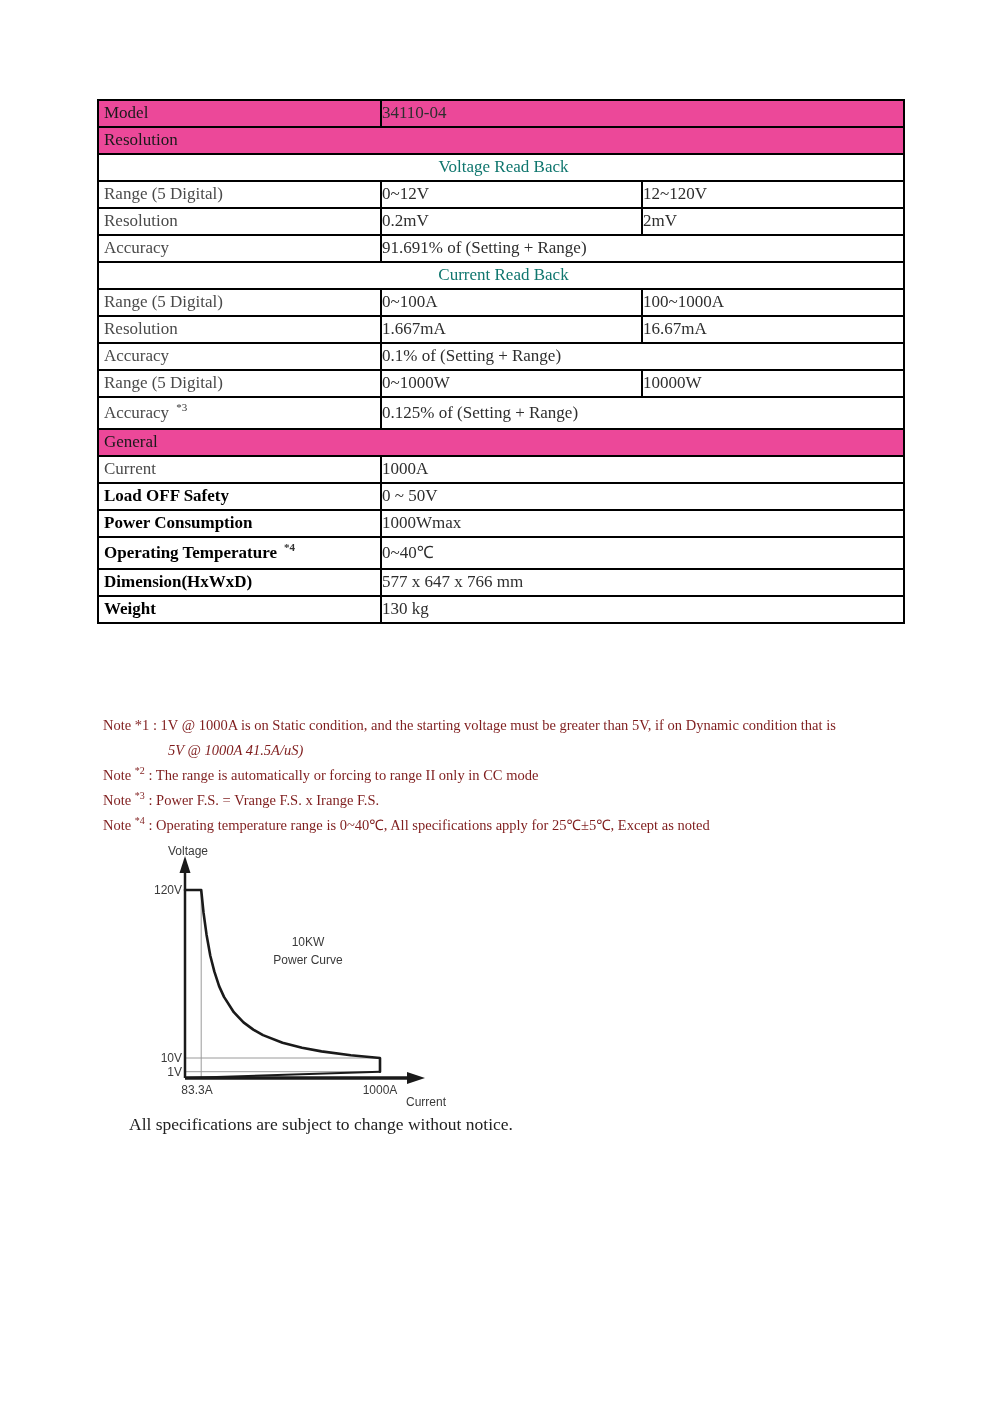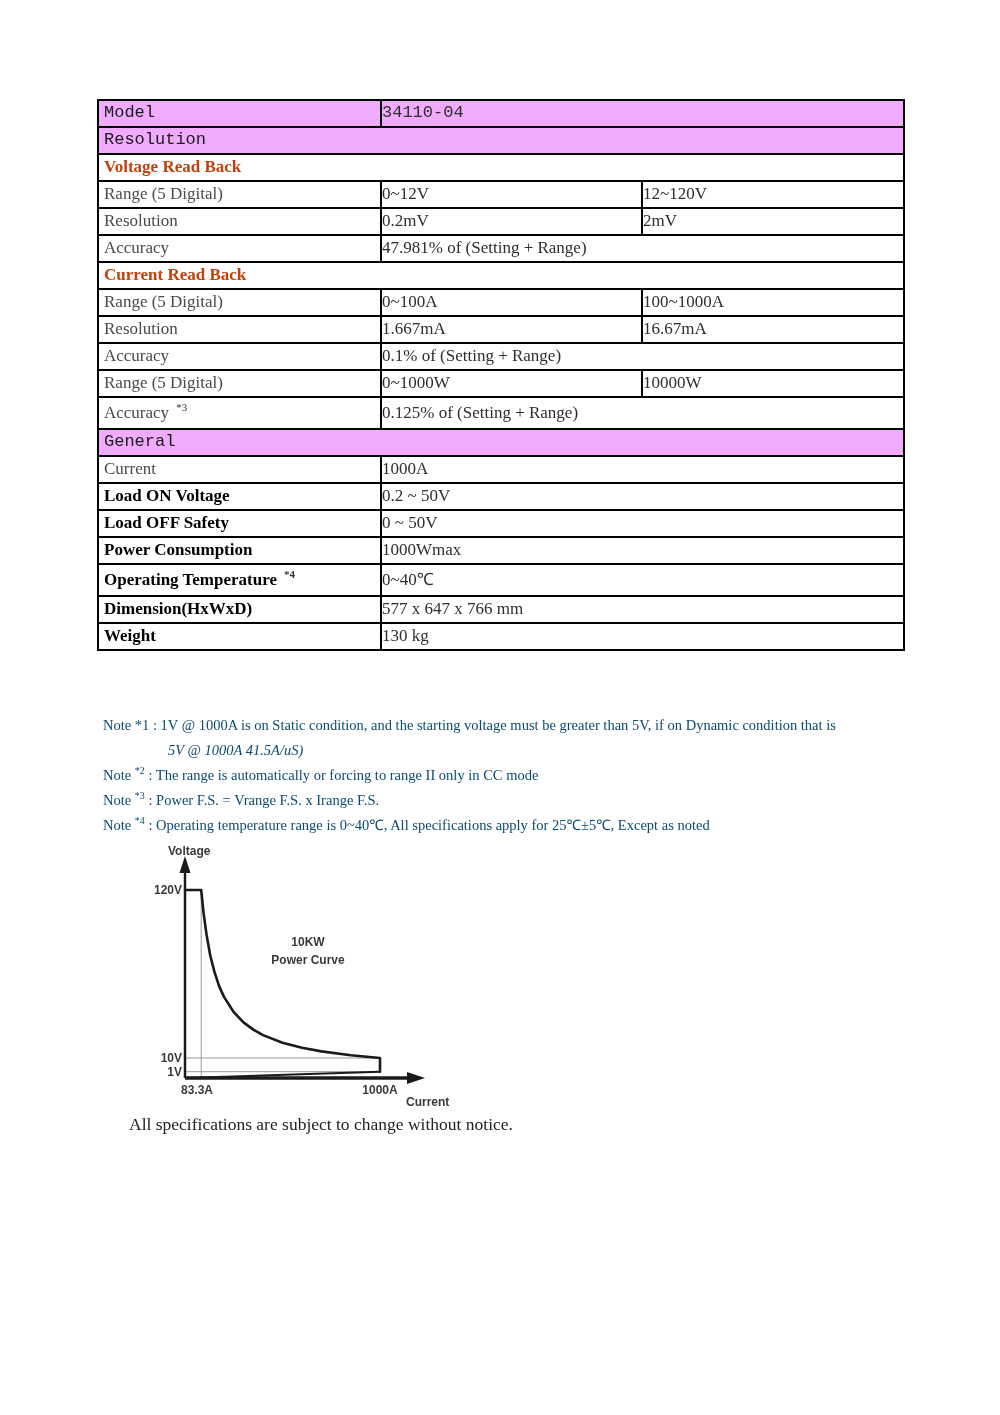--- a/index.html
+++ b/index.html
@@ -5,37 +5,37 @@
   html,body{margin:0;padding:0;background:#ffffff;}
   .page{position:relative;width:1000px;height:1415px;background:#ffffff;
         font-family:"Liberation Serif",serif;color:#1a1a1a;overflow:hidden;}
 
   
   .spec-table{position:absolute;left:97px;top:99px;width:806px;
               border-collapse:collapse;table-layout:fixed;}
   .spec-table td{border:2px solid #000;height:25px;padding:0;
                  font-size:17px;line-height:1.2;overflow:hidden;white-space:nowrap;}
   .spec-table tr.tall td{height:30px;}
-  .spec-table tr.blue td{background:#f0abfc;font-family:Liberation Mono, monospace;}
+  .spec-table tr.blue td{background:#ec4899;}
   td.lbl{padding-left:5px;text-align:left;}
   td.val{text-align:left;color:#2e2e2e;}
-  td.section{font-weight:bold;color:#c2410c;}
+  td.section{font-weight:normal;color:#0f766e;text-align:center;}
   .lightlbl{color:#4a4a4a;}
   .boldlbl{font-weight:bold;color:#000;}
   .spec-table sup{font-size:11px;line-height:0;margin-left:7px;color:#333;}
 
   
   .notes{position:absolute;left:103px;top:713px;width:860px;
-         font-size:14.5px;color:#0c4a6e;white-space:nowrap;}
+         font-size:14.5px;color:#7f1d1d;white-space:nowrap;}
   .note-line{height:25px;line-height:25px;}
   .note-cont{padding-left:65px;font-style:italic;}
   .notes sup{font-size:10px;line-height:0;}
 
   
-  .chart{position:absolute;left:140px;top:843px;width:340px;height:272px;font-weight:bold;}
+  .chart{position:absolute;left:140px;top:843px;width:340px;height:272px;}
   .chart text{font-family:"Liberation Sans",sans-serif;font-size:12px;fill:#3a3a3a;}
   .chart .grid{stroke:#9a9a9a;stroke-width:1;}
   .chart .axis{stroke:#1a1a1a;fill:none;}
   .chart .curve{stroke:#1a1a1a;stroke-width:2.6;fill:none;
                 stroke-linejoin:round;stroke-linecap:round;}
   .chart .minline{stroke:#1a1a1a;stroke-width:2;fill:none;}
 
   
   .footer-note{position:absolute;left:103px;top:1114px;font-size:17.5px;color:#222;margin-left:26px;}
 </style>
@@ -66,21 +66,21 @@
           <td class="val">0~12V</td>
           <td class="val">12~120V</td>
         </tr>
         <tr class="">
           <td class="lbl lightlbl"><span>Resolution</span></td>
           <td class="val">0.2mV</td>
           <td class="val">2mV</td>
         </tr>
         <tr class="">
           <td class="lbl lightlbl"><span>Accuracy</span></td>
-          <td class="val" colspan="2">47.981% of (Setting + Range)</td>
+          <td class="val" colspan="2">91.691% of (Setting + Range)</td>
         </tr>
         <tr class="">
           <td class="lbl section" colspan="3">Current Read Back</td>
         </tr>
         <tr class="">
           <td class="lbl lightlbl"><span>Range (5 Digital)</span></td>
           <td class="val">0~100A</td>
           <td class="val">100~1000A</td>
         </tr>
         <tr class="">
@@ -100,24 +100,20 @@
         <tr class="tall">
           <td class="lbl lightlbl"><span>Accuracy</span><sup>*3</sup></td>
           <td class="val" colspan="2">0.125% of (Setting + Range)</td>
         </tr>
         <tr class="blue ">
           <td class="lbl band" colspan="3">General</td>
         </tr>
         <tr class="">
           <td class="lbl lightlbl"><span>Current</span></td>
           <td class="val" colspan="2">1000A</td>
-        </tr>
-        <tr class="">
-          <td class="lbl boldlbl"><span>Load ON Voltage</span></td>
-          <td class="val" colspan="2">0.2 ~ 50V</td>
         </tr>
         <tr class="">
           <td class="lbl boldlbl"><span>Load OFF Safety</span></td>
           <td class="val" colspan="2">0 ~ 50V</td>
         </tr>
         <tr class="">
           <td class="lbl boldlbl"><span>Power Consumption</span></td>
           <td class="val" colspan="2">1000Wmax</td>
         </tr>
         <tr class="tall">

